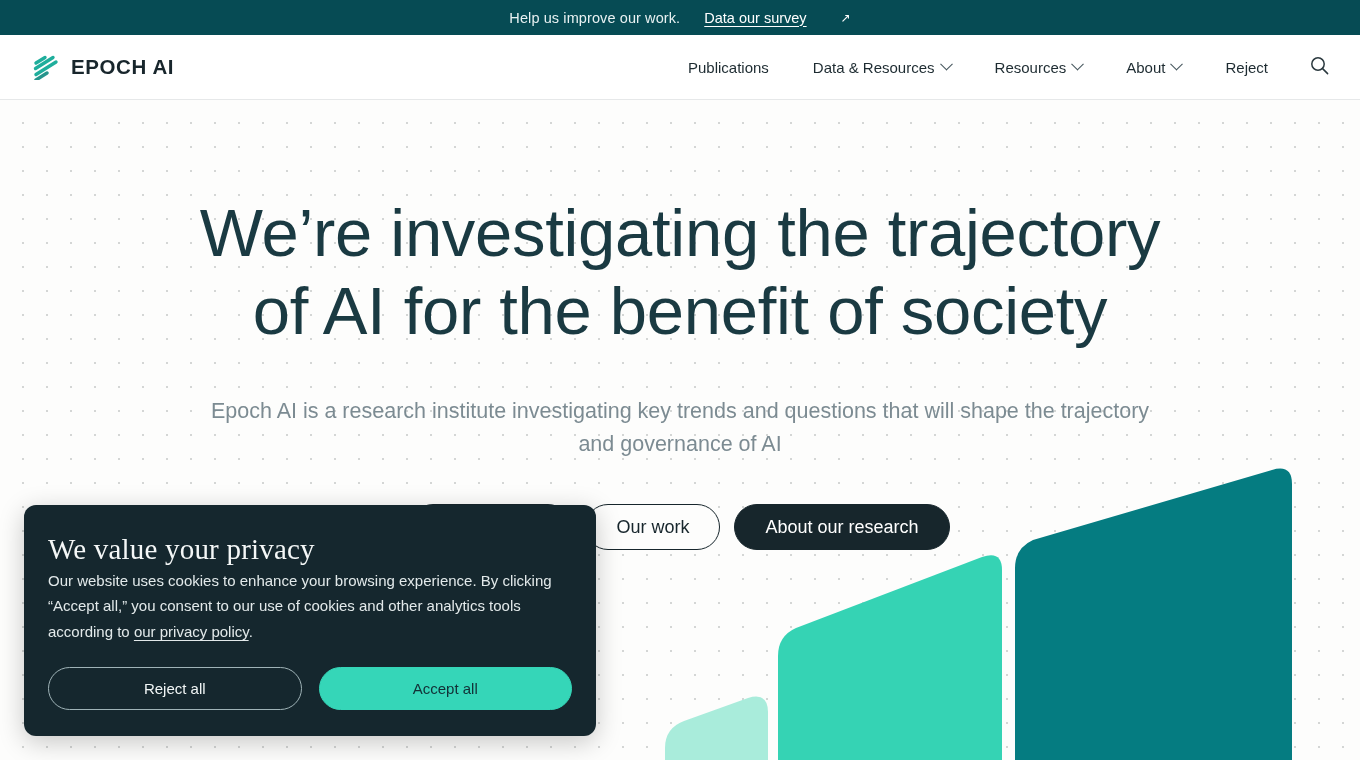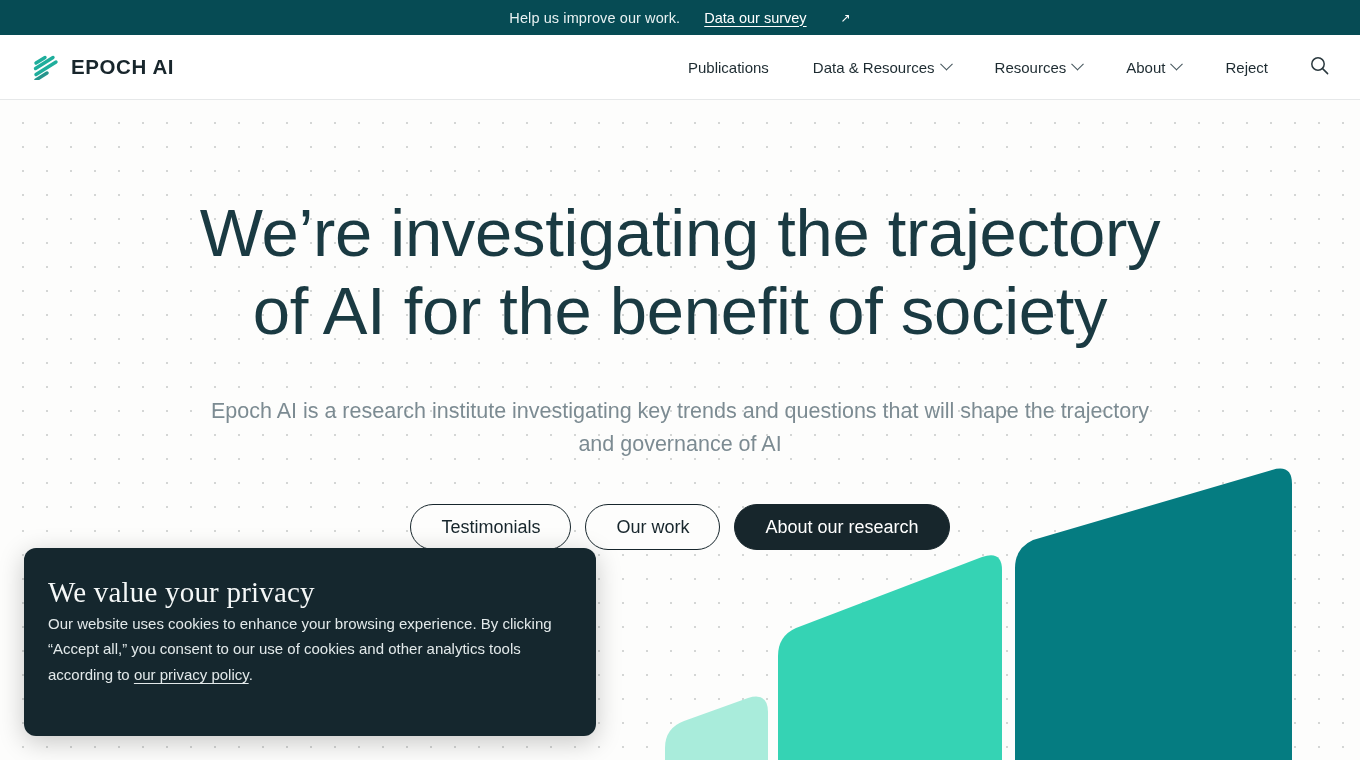--- a/index.html
+++ b/index.html
@@ -340,16 +340,20 @@
 
         <path d="M 118 300 L 118 196 Q 118 176 136 168 L 322 97 Q 342 90 342 110 L 342 300 Z" fill="#35d3b4"></path>
 
         <path d="M 355 300 L 355 108 Q 355 88 373 80 L 612 10 Q 632 4 632 24 L 632 300 Z" fill="#057c81"></path>
       </svg>
     </span>
 
     <div class="cookie-modal">
       <div class="cookie-title">We value your privacy</div>
       <div class="cookie-body"><span>Our website uses cookies to enhance your browsing experience. By clicking “Accept all,” you consent to our use of cookies and other analytics tools according to </span><a>our privacy policy</a><span>.</span></div>
+      <div class="cookie-actions">
+        <button class="cookie-btn cookie-reject">Reject all</button>
+        <button class="cookie-btn cookie-accept">Accept all</button>
+      </div>
     </div>
 
   </div>
 </div>
 
 </body></html>

